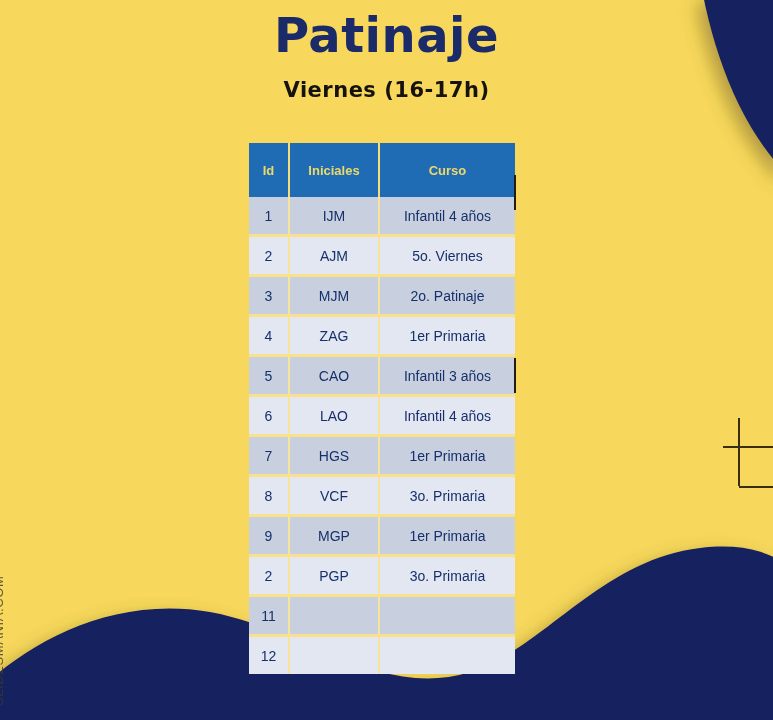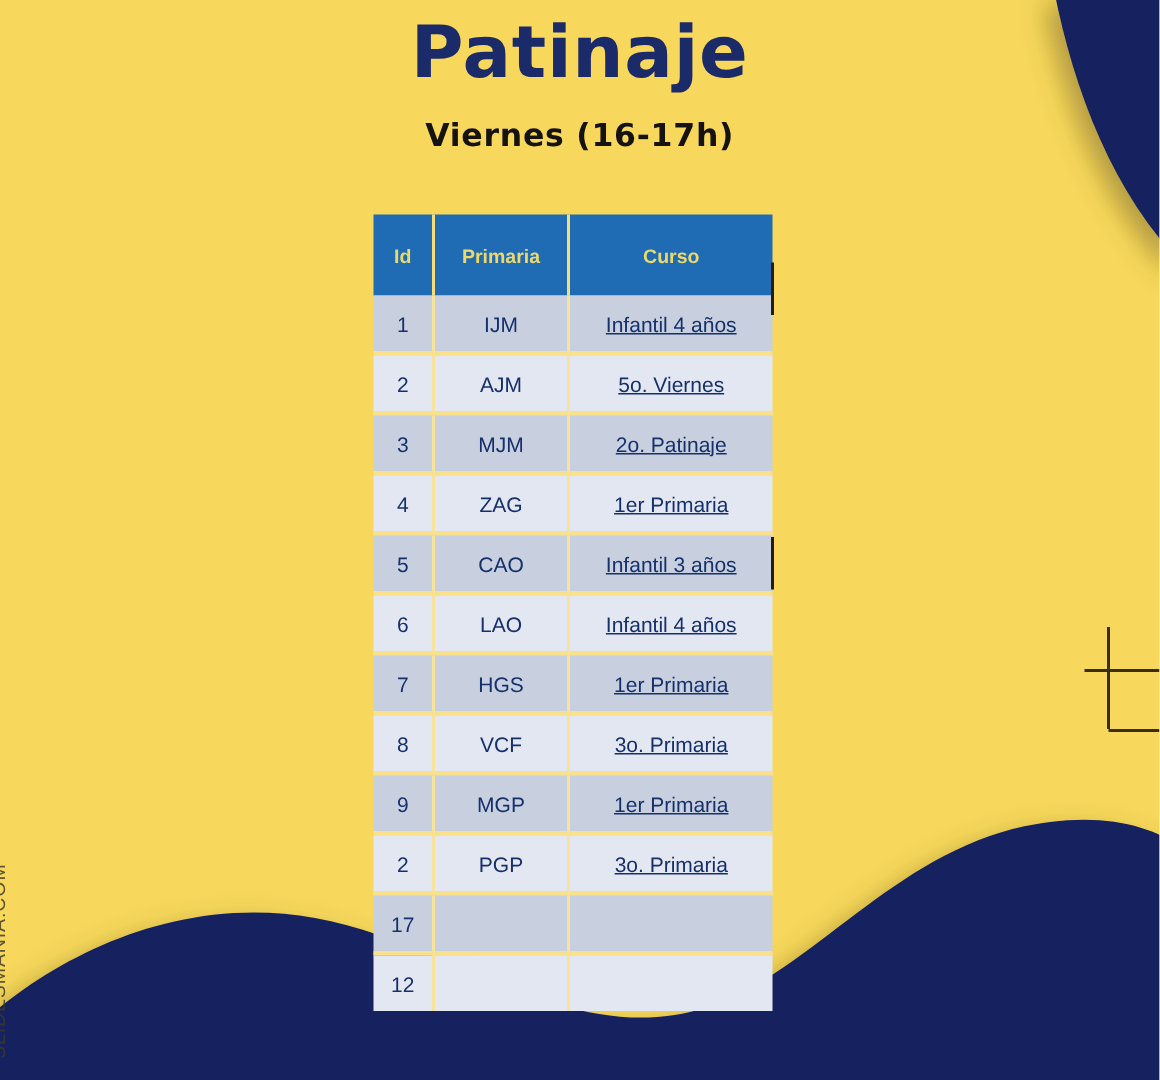--- a/index.html
+++ b/index.html
@@ -107,21 +107,21 @@
     height: 37px;
     padding: 0;
     text-align: center;
     vertical-align: middle;
     font-family: "Liberation Sans", sans-serif;
     font-size: 14px;
     color: #16306B;
     border-right: 2px solid #F7E49A;
     border-bottom: 3px solid #F9E08A;
   }
-  #roster-table tbody td:last-child { border-right: none; text-decoration: underline; }
+  #roster-table tbody td:last-child { border-right: none; }
   #roster-table tbody tr:last-child td { border-bottom: none; }
 
   #roster-table tbody tr.odd  td { background: #C8D0E0; }
   #roster-table tbody tr.even td { background: #E3E7F1; }
 
   
   .row-caret {
     position: absolute;
     width: 2px;
     background: #241c0c;
@@ -166,21 +166,21 @@
 
   <table id="roster-table">
     <colgroup>
       <col class="c-id">
         <col class="c-ini">
         <col class="c-curso">
     </colgroup>
     <thead>
       <tr>
         <th>Id</th>
-        <th>Primaria</th>
+        <th>Iniciales</th>
         <th>Curso</th>
       </tr>
     </thead>
     <tbody id="roster-body">
         <tr class="odd">
           <td>1</td>
           <td>IJM</td>
           <td>Infantil 4 años</td>
         </tr>
         <tr class="even">
@@ -222,21 +222,21 @@
           <td>9</td>
           <td>MGP</td>
           <td>1er Primaria</td>
         </tr>
         <tr class="even">
           <td>2</td>
           <td>PGP</td>
           <td>3o. Primaria</td>
         </tr>
         <tr class="odd">
-          <td>17</td>
+          <td>11</td>
           <td></td>
           <td></td>
         </tr>
         <tr class="even">
           <td>12</td>
           <td></td>
           <td></td>
         </tr>
       </tbody>
   </table>

